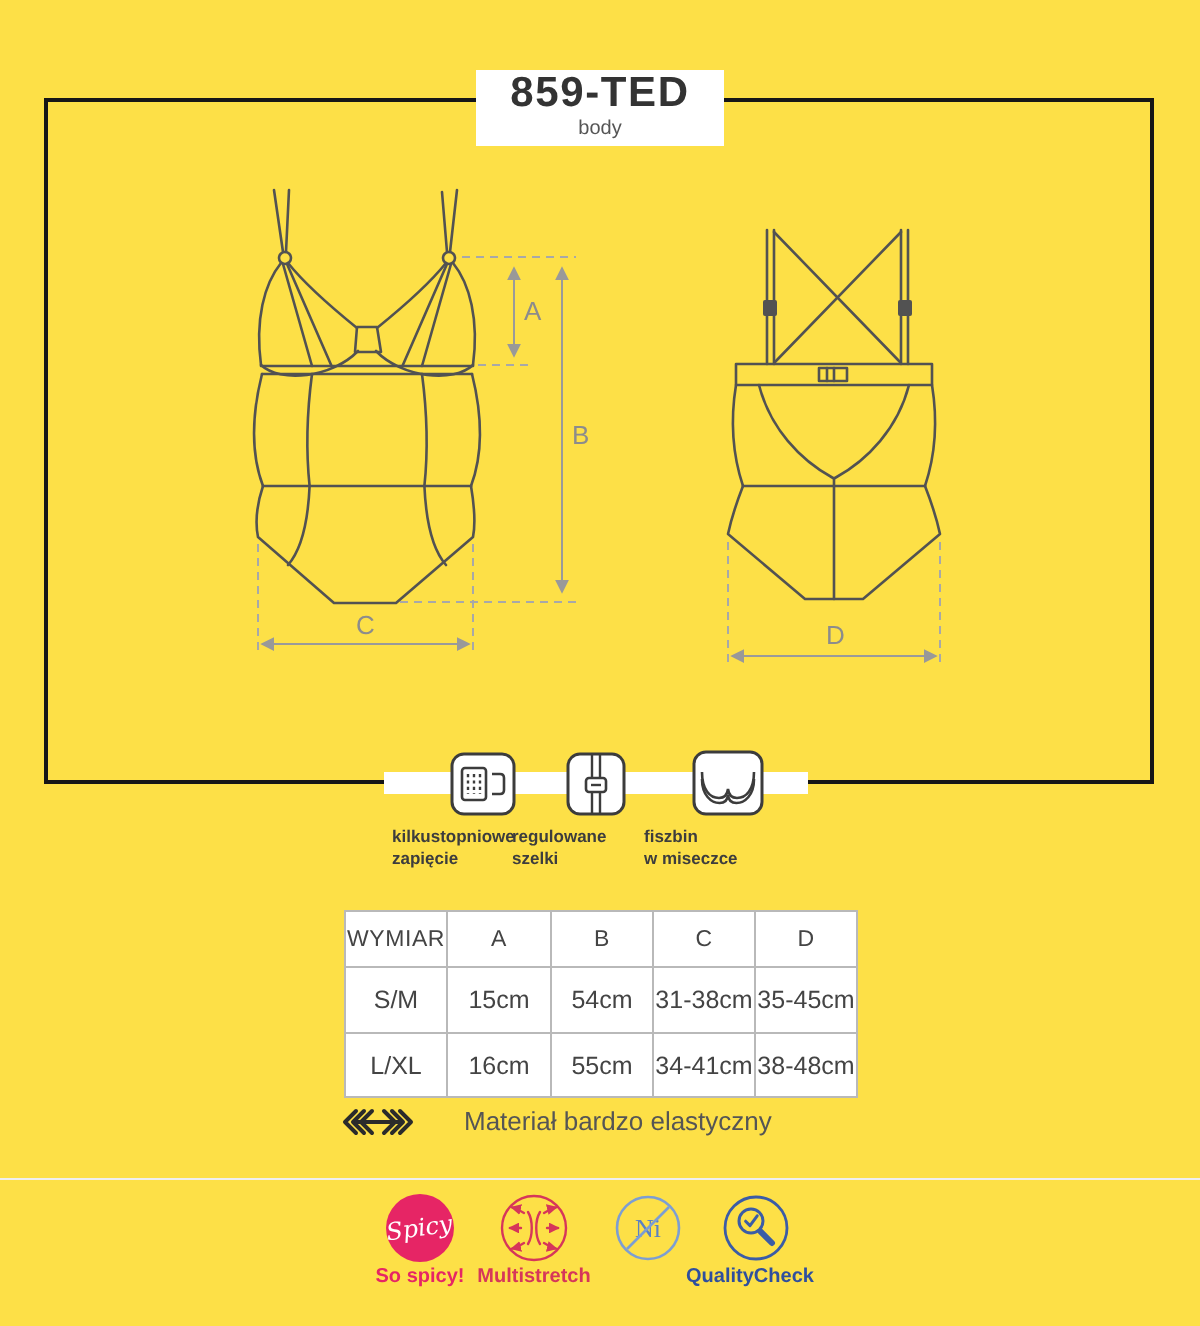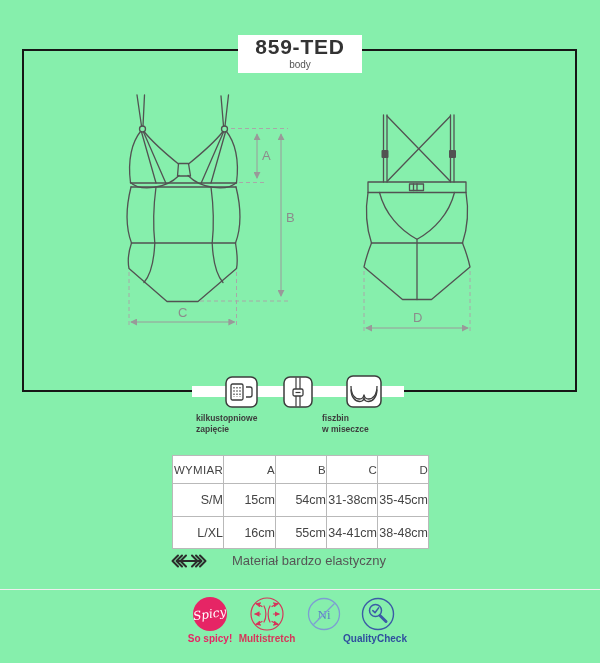--- a/index.html
+++ b/index.html
@@ -1,16 +1,16 @@
 <!DOCTYPE html>
 <html><head>
 <meta charset="utf-8">
 <style>
   html,body{margin:0;padding:0;background:#fff;}
-  #page{position:relative;width:600px;height:663px;background:#86efac;
+  #page{position:relative;width:600px;height:663px;background:#fde047;
         font-family:"Liberation Sans",sans-serif;overflow:hidden;}
 
   
   .frame{position:absolute;left:22px;top:49px;width:555px;height:343px;
          box-sizing:border-box;border:2px solid #161616;}
 
   
   .title-block{position:absolute;left:238px;top:35px;width:124px;height:38px;
                background:#fff;z-index:2;text-align:center;}
   .title-block .title{font-size:21px;font-weight:600;color:#333;letter-spacing:0.8px;line-height:24px;}
@@ -24,21 +24,21 @@
   .dim-label{font-family:"Liberation Sans",sans-serif;font-size:13px;fill:#8c8c8c;}
 
   
   .border-gap{position:absolute;left:192px;top:386px;width:212px;height:11px;background:#fff;z-index:2;}
   .feature-icon{position:absolute;z-index:3;}
   .feature-label{position:absolute;z-index:3;font-size:8.5px;font-weight:700;
                  color:#3d3d3d;line-height:10.5px;}
 
   
   table.size{position:absolute;left:172px;top:455px;border-collapse:collapse;z-index:1;}
-  table.size td,table.size th{border:1px solid #b9b9b9;text-align:right;vertical-align:middle;
+  table.size td,table.size th{border:1px solid #b9b9b9;text-align:center;vertical-align:middle;
       color:#444;font-weight:400;background:#fff;padding:0;}
   table.size th{font-size:11.5px;letter-spacing:0.3px;}
   table.size td{font-size:12.5px;}
   .col-size{width:50px;}.col-a{width:51px;}.col-b{width:50px;}.col-c{width:50px;}.col-d{width:50px;}
   tr.hdr{height:28px;}tr.r1{height:33px;}tr.r2{height:32px;}
 
   
   .material-note{position:absolute;left:170px;top:553px;display:flex;align-items:center;gap:24px;z-index:1;}
   .material-note .txt{font-size:13px;color:#555;}
 
@@ -167,20 +167,24 @@
   <svg class="feature-icon" style="left:346px;top:375px" width="36" height="33" viewBox="0 0 36 33">
     <rect x="1" y="1" width="34" height="31" rx="6" fill="#fff" stroke="#3c3c3c" stroke-width="1.5"></rect>
     <path d="M5,11 C5,20 9,24 13.5,24 C16.5,24 17.7,22 18,19.5 C18.3,22 19.5,24 22.5,24 C27,24 31,20 31,11" fill="none" stroke="#3c3c3c" stroke-width="1.3"></path>
     <path d="M5,14.5 C5,22.5 9.5,26.5 13.8,26.5 C16.6,26.5 17.8,24.5 18,22.5 C18.2,24.5 19.4,26.5 22.2,26.5 C26.5,26.5 31,22.5 31,14.5" fill="none" stroke="#3c3c3c" stroke-width="1.3"></path>
   </svg>
 
   <div class="feature-label" style="left:196px;width:92px;top:413px">
     <div>kilkustopniowe</div>
     <div>zapięcie</div>
   </div>
+  <div class="feature-label" style="left:256px;width:84px;top:413px">
+    <div>regulowane</div>
+    <div>szelki</div>
+  </div>
   <div class="feature-label" style="left:322px;width:84px;top:413px">
     <div>fiszbin</div>
     <div>w miseczce</div>
   </div>
 
   <table class="size">
     <tbody>
         <tr class="hdr">
       <th class="col-size">WYMIAR</th>
       <th class="col-a">A</th>

